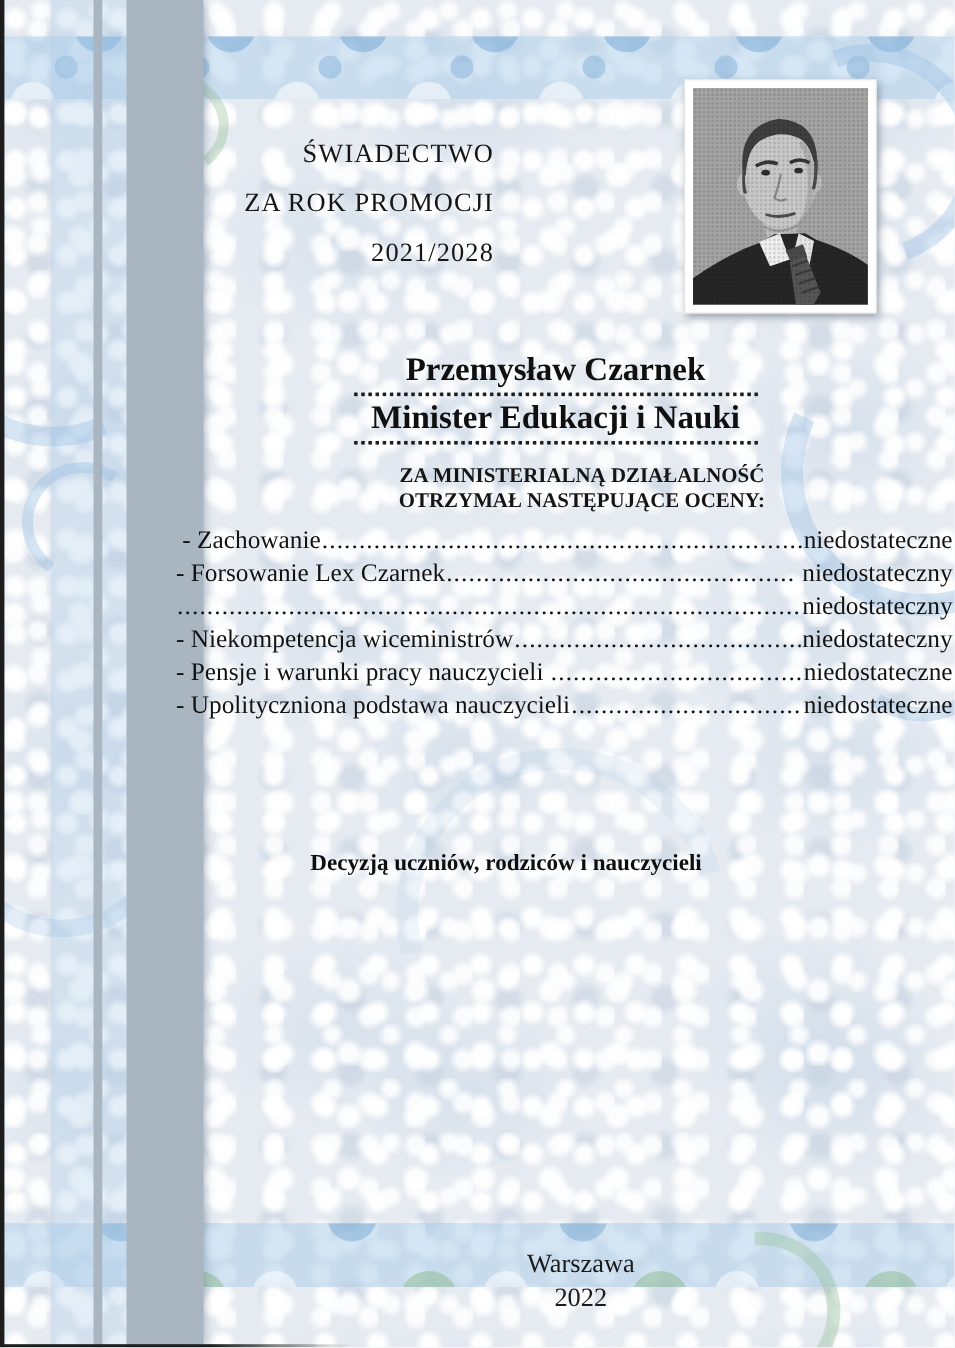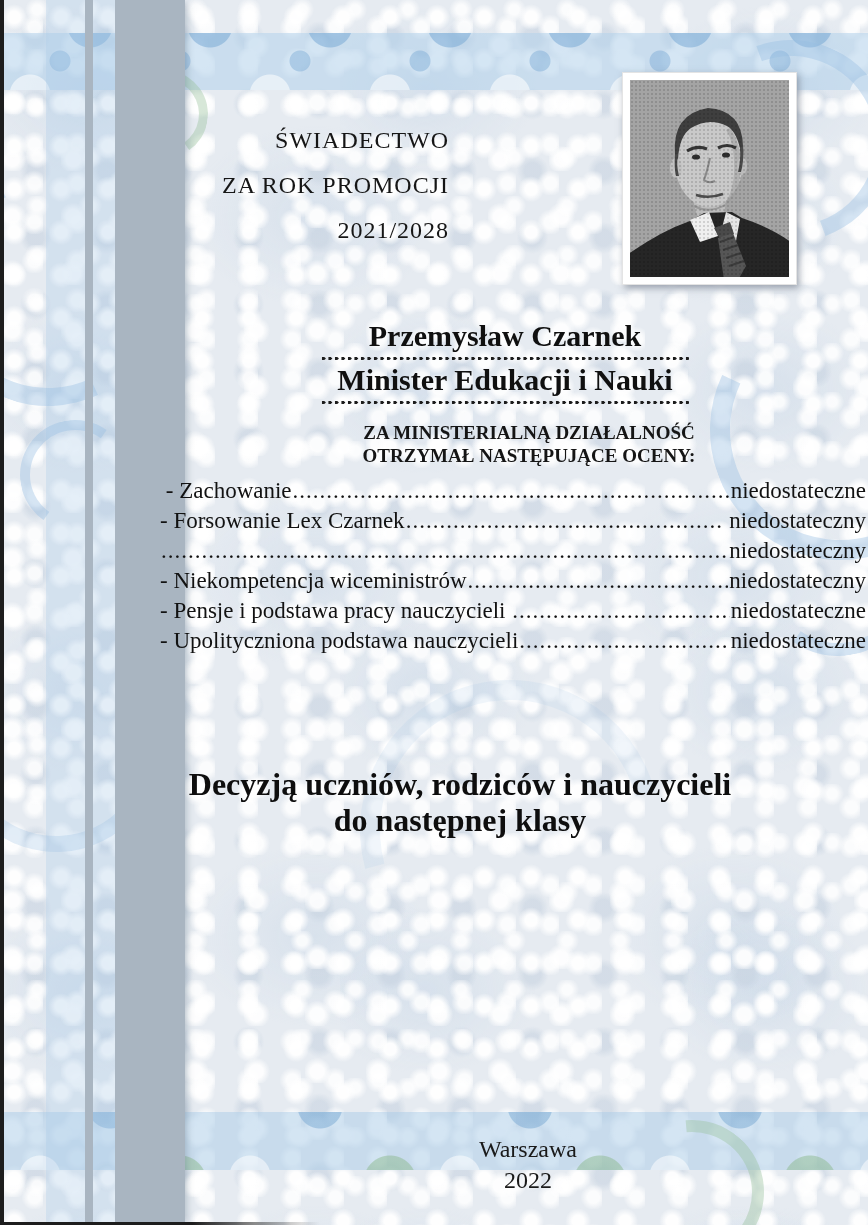--- a/index.html
+++ b/index.html
@@ -70,21 +70,21 @@
   .dotline{width:368px;height:5px;margin:2px auto 1px auto;
            background-image:radial-gradient(circle at 2.5px 2.5px,#1c1c1c 1.7px,transparent 2px);
            background-size:6.5px 5px;background-repeat:repeat-x;}
   .intro{position:absolute;left:129px;top:421px;width:800px;text-align:center;
          font-size:19px;font-weight:bold;line-height:23px;color:#151515;}
   .grades{position:absolute;left:140px;top:476px;width:706px;font-size:23px;line-height:30px;margin-left:20px;}
   .grade-row{display:flex;align-items:baseline;}
   .grade-label,.grade-value{white-space:pre;}
   .grade-dots{flex:1 1 auto;overflow:hidden;white-space:nowrap;letter-spacing:1px;margin:0 1px;}
   .statement{position:absolute;left:60px;top:766px;width:800px;text-align:center;
-             font-size:32px;font-weight:bold;line-height:36px;color:#0e0e0e;}
+             font-size:21px;font-weight:bold;line-height:36px;color:#0e0e0e;}
   .footer{position:absolute;left:128px;top:1134px;width:800px;text-align:center;
           font-size:24px;line-height:31px;color:#1a1a1a;}
 </style>
 </head>
 <body>
 
 <div class="page">
 
   <div class="band band-top"></div>
   <div class="band band-bottom"></div>
@@ -179,34 +179,33 @@
       <div class="grade-row">
         <span class="grade-dots">........................................................................................................................</span>
         <span class="grade-value">niedostateczny</span>
       </div>
       <div class="grade-row">
         <span class="grade-label">- Niekompetencja wiceministrów</span>
         <span class="grade-dots">........................................................................................................................</span>
         <span class="grade-value">niedostateczny</span>
       </div>
       <div class="grade-row">
-        <span class="grade-label">- Pensje i podstawa pracy nauczycieli </span>
+        <span class="grade-label">- Pensje i warunki pracy nauczycieli </span>
         <span class="grade-dots">........................................................................................................................</span>
         <span class="grade-value">niedostateczne</span>
       </div>
       <div class="grade-row">
         <span class="grade-label">- Upolityczniona podstawa nauczycieli</span>
         <span class="grade-dots">........................................................................................................................</span>
         <span class="grade-value">niedostateczne</span>
       </div>
     </div>
 
     <div class="statement">
       <div>Decyzją uczniów, rodziców i nauczycieli</div>
-      <div>do następnej klasy</div>
     </div>
 
     <div class="footer">
       <div>Warszawa</div>
       <div>2022</div>
     </div>
 
   </div>
 </div>
 

